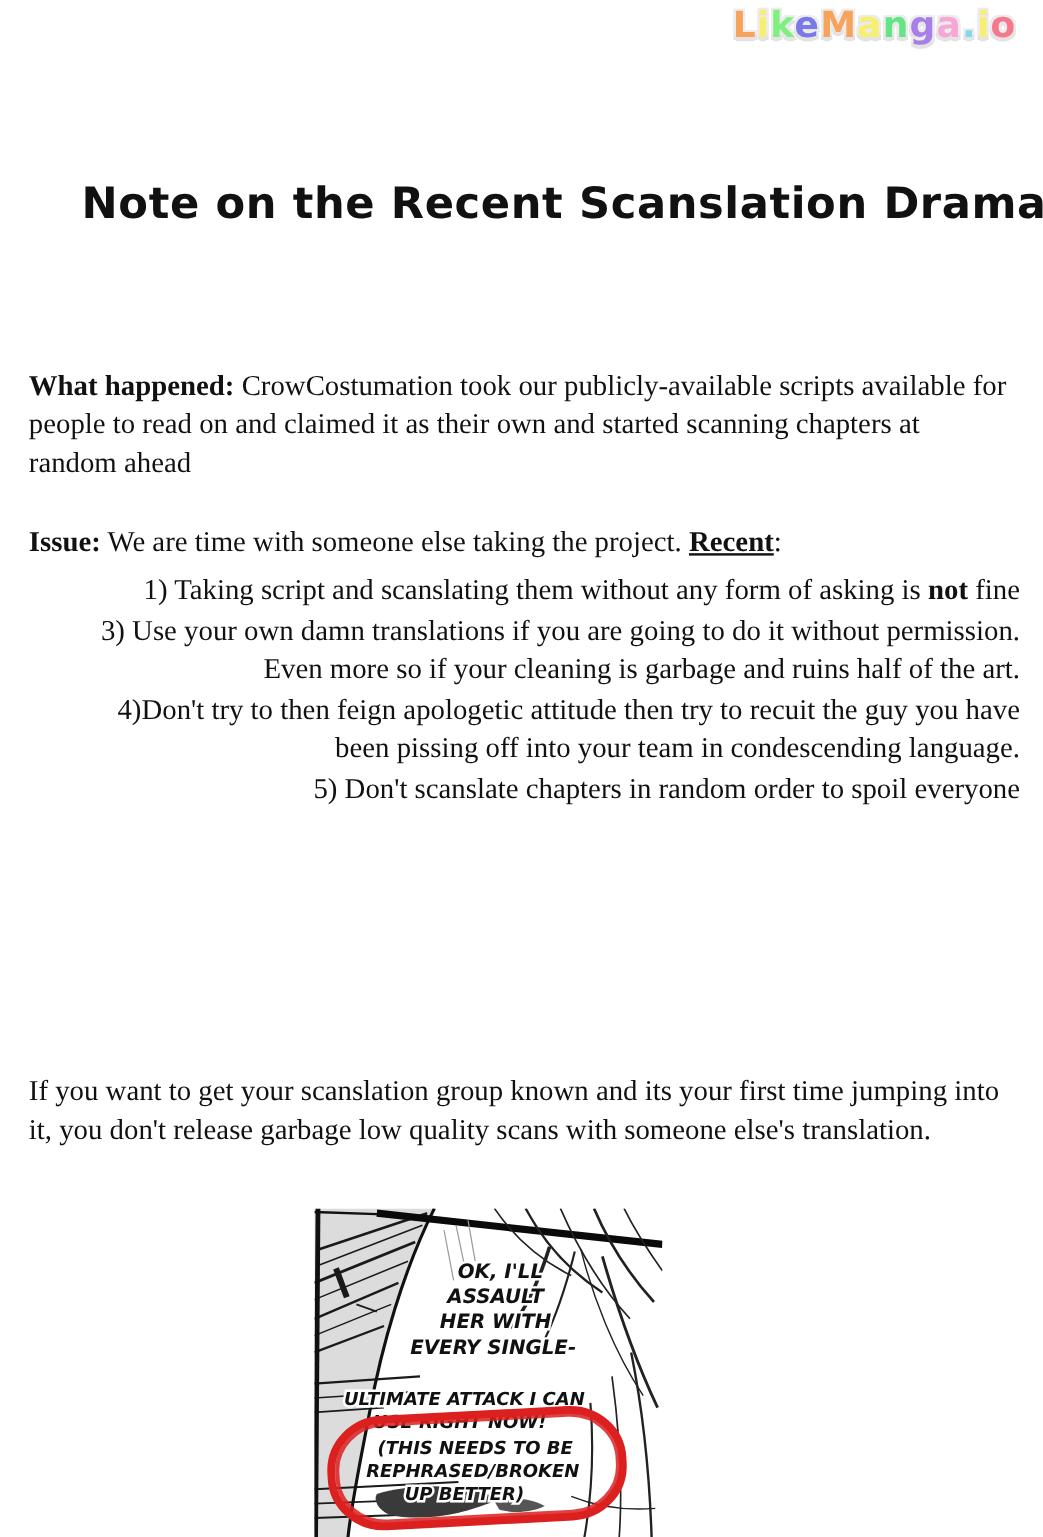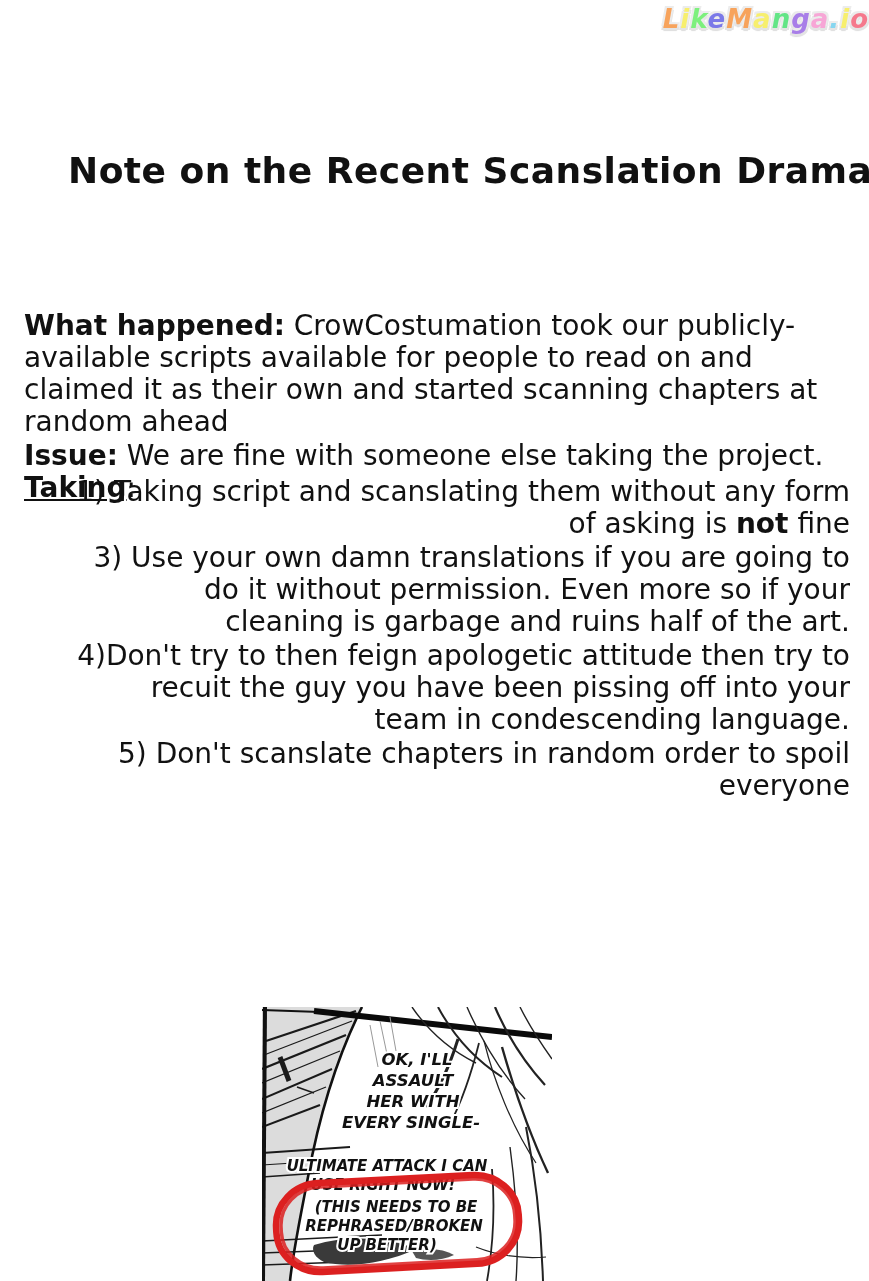--- a/index.html
+++ b/index.html
@@ -10,24 +10,23 @@
     background: #ffffff;
     overflow: hidden;
     font-family: "DejaVu Sans", sans-serif;
     color: #111111;
   }
 
   
   .logo {
     position: absolute;
     top: 4px;
-    right: 0;
-    font-size: 26px;
+    right: 22px;
+    font-size: 30px;
     font-weight: bold;
-    font-style: italic;
     letter-spacing: 1px;
     white-space: nowrap;
     user-select: none;
   }
   .logo span {
     text-shadow:
       -2px -2px 0 #ececec, 2px -2px 0 #ececec,
       -2px  2px 0 #e4e4e4, 2px  2px 0 #e4e4e4,
        0    3px 1px #dddddd;
   }
@@ -35,21 +34,21 @@
   
   .title {
     position: absolute;
     left: 68px;
     top: 150px;
     font-size: 36px;
     font-weight: bold;
     letter-spacing: 0.5px;
     white-space: nowrap;
   }
-  .body-text { font-size: 28px; line-height: 32px; }
+  .body-text { font-size: 24px; line-height: 32px; font-family: Liberation Serif, serif; }
   .p-what    { position: absolute; left: 24px; top: 282px; width: 818px; }
   .p-issue   { position: absolute; left: 24px; top: 412px; width: 818px; }
   .note-list { position: absolute; left: 62px; top: 476px; width: 788px; }
   .list-item { padding-left: 36px; text-indent: -36px; margin-bottom: 2px; text-align: right; }
   .p-closing { position: absolute; left: 24px; top: 870px; width: 818px; }
   b.u { text-decoration: underline; }
 
   
   .manga {
     position: absolute;
@@ -76,29 +75,30 @@
 <body>
 
 <div class="page">
 
   <div class="logo"><span style="color: rgb(247, 163, 92);">L</span><span style="color: rgb(247, 239, 110);">i</span><span style="color: rgb(125, 240, 125);">k</span><span style="color: rgb(123, 121, 232);">e</span><span style="color: rgb(247, 163, 92);">M</span><span style="color: rgb(247, 239, 110);">a</span><span style="color: rgb(99, 229, 134);">n</span><span style="color: rgb(168, 126, 232);">g</span><span style="color: rgb(247, 166, 214);">a</span><span style="color: rgb(134, 214, 240);">.</span><span style="color: rgb(247, 239, 110);">i</span><span style="color: rgb(245, 121, 140);">o</span></div>
 
   <div class="title">Note on the Recent Scanslation Drama</div>
 
   <p class="body-text p-what"><b>What happened:</b><span> CrowCostumation took our publicly-available scripts available for people to read on and claimed it as their own and started scanning chapters at random ahead</span></p>
 
-  <p class="body-text p-issue"><b>Issue:</b><span> We are fine with someone else taking the project. </span><b class="u">Taking</b><span>:</span></p>
+  <p class="body-text p-issue"><b>Issue:</b><span> We are time with someone else taking the project. </span><b class="u">Recent</b><span>:</span></p>
 
   <div class="body-text note-list">
     <div class="list-item"><span>1) </span><span>Taking script and scanslating them without any form of asking is </span><b>not</b><span> fine</span></div>
     <div class="list-item"><span>3) </span><span>Use your own damn translations if you are going to do it without permission. Even more so if your cleaning is garbage and ruins half of the art.</span><b></b><span></span></div>
     <div class="list-item"><span>4)</span><span>Don't try to then feign apologetic attitude then try to recuit the guy you have been pissing off into your team in condescending language.</span><b></b><span></span></div>
     <div class="list-item"><span>5) </span><span>Don't scanslate chapters in random order to spoil everyone</span><b></b><span></span></div>
   </div>
 
+  <p class="body-text p-closing"><span>If you want to get your scanslation group known and its your first time jumping into it, you don't release garbage low quality scans with someone else's translation.</span></p>
 
   <div class="manga">
     <svg viewBox="0 0 290 274" width="290" height="274">
 
       <rect x="0" y="0" width="290" height="274" fill="#ffffff"></rect>
 
       <path d="M0,0 L100,0 C74,52 56,115 46,170 C38,212 31,245 28,274 L0,274 Z" fill="#dcdcdc"></path>
 
       <g stroke="#1a1a1a" fill="none">
         <path d="M94,4 L4,34" stroke-width="2.2"></path>

